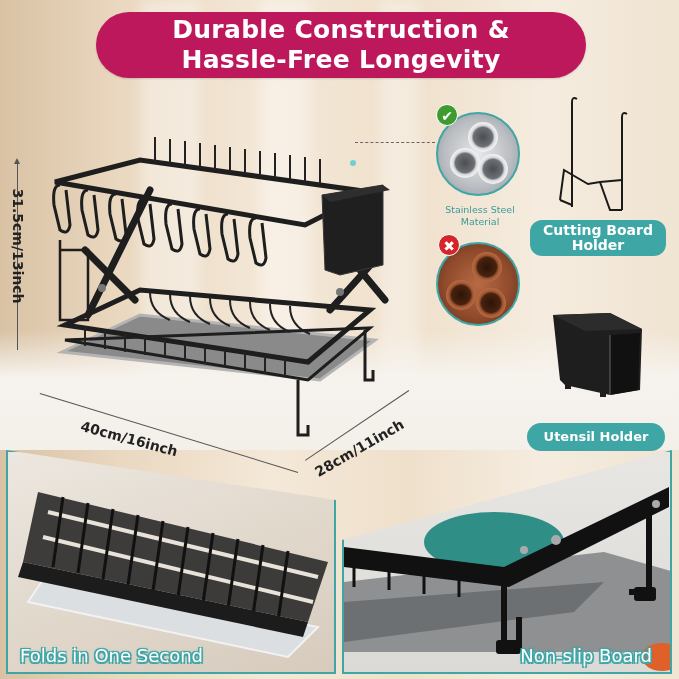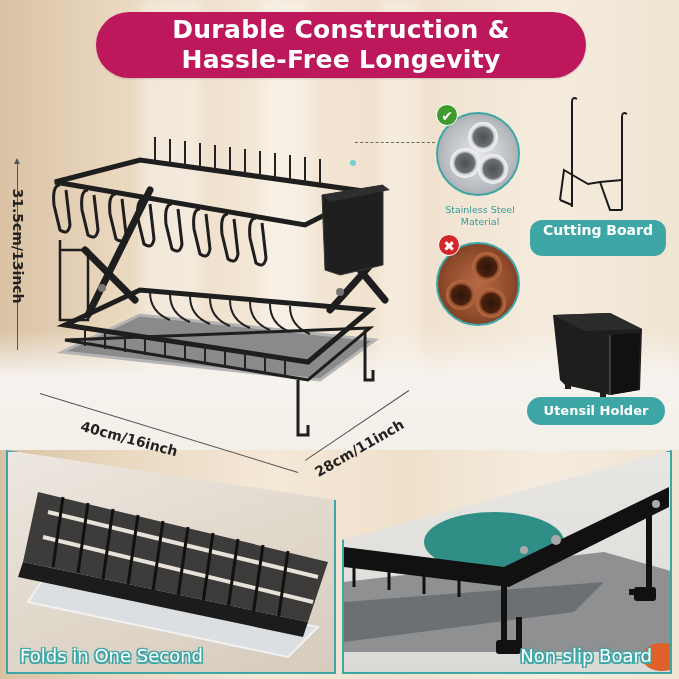--- a/index.html
+++ b/index.html
@@ -62,21 +62,21 @@
     position:absolute; left:430px; top:204px; width:100px; text-align:center;
     color:#3a9a9a; font-weight:normal; font-size:9.5px; line-height:12px;
   }
   .callout-line { position:absolute; left:355px; top:142px; width:80px; border-top:1px dashed #666; }
 
   .pill {
     position:absolute; background:#3fa6a6; color:#fff; font-weight:bold; text-align:center;
     border-radius:12px;
   }
   .pill-board { left:530px; top:220px; width:136px; height:36px; font-size:14px; line-height:15px; padding-top:3px; }
-  .pill-utensil { left:527px; top:397px; width:138px; height:28px; font-size:13px; line-height:28px; border-radius:14px; }
+  .pill-utensil { left:527px; top:423px; width:138px; height:28px; font-size:13px; line-height:28px; border-radius:14px; }
 
   .board-holder { position:absolute; left:550px; top:92px; width:90px; height:120px; }
   .utensil-holder { position:absolute; left:550px; top:305px; width:95px; height:100px; }
 
   
   .panel {
     position:absolute; top:450px; height:224px; overflow:hidden;
     border:2px solid #3fa6a6;
   }
   .panel-left { left:6px; width:330px; background: linear-gradient(160deg, #ece7e0 0%, #e2d9cd 50%, #d6cbbd 100%); clip-path: polygon(0 0, 100% 50px, 100% 100%, 0 100%); }
@@ -203,20 +203,21 @@
 
 <svg class="board-holder" viewBox="0 0 90 120" xmlns="http://www.w3.org/2000/svg">
   <path d="M22 115 V10 q0 -6 5 -3" stroke="#1a1a1a" stroke-width="2" fill="none"></path>
   <path d="M72 118 V25 q0 -6 5 -3" stroke="#1a1a1a" stroke-width="2" fill="none"></path>
   <path d="M10 108 L14 78 L38 92 L50 90 L72 88" stroke="#1a1a1a" stroke-width="2" fill="none"></path>
   <path d="M10 108 L22 113" stroke="#1a1a1a" stroke-width="2" fill="none"></path>
   <path d="M50 90 L60 118 H72" stroke="#1a1a1a" stroke-width="2" fill="none"></path>
 </svg>
 <div class="pill pill-board">
   <div>Cutting Board</div>
+  <div>Holder</div>
 </div>
 
 <svg class="utensil-holder" viewBox="0 0 95 100" xmlns="http://www.w3.org/2000/svg">
   <polygon points="3,10 60,8 92,24 90,85 60,90 15,80 10,75" fill="#1e1e1e"></polygon>
   <polygon points="3,10 60,8 92,24 35,26" fill="#2c2c2c"></polygon>
   <polygon points="60,30 90,28 88,85 60,90" fill="#111"></polygon>
   <line x1="60" y1="30" x2="60" y2="90" stroke="#666" stroke-width="1"></line>
   <rect x="15" y="78" width="6" height="6" fill="#1e1e1e"></rect>
   <rect x="50" y="86" width="6" height="6" fill="#1e1e1e"></rect>
 </svg>

